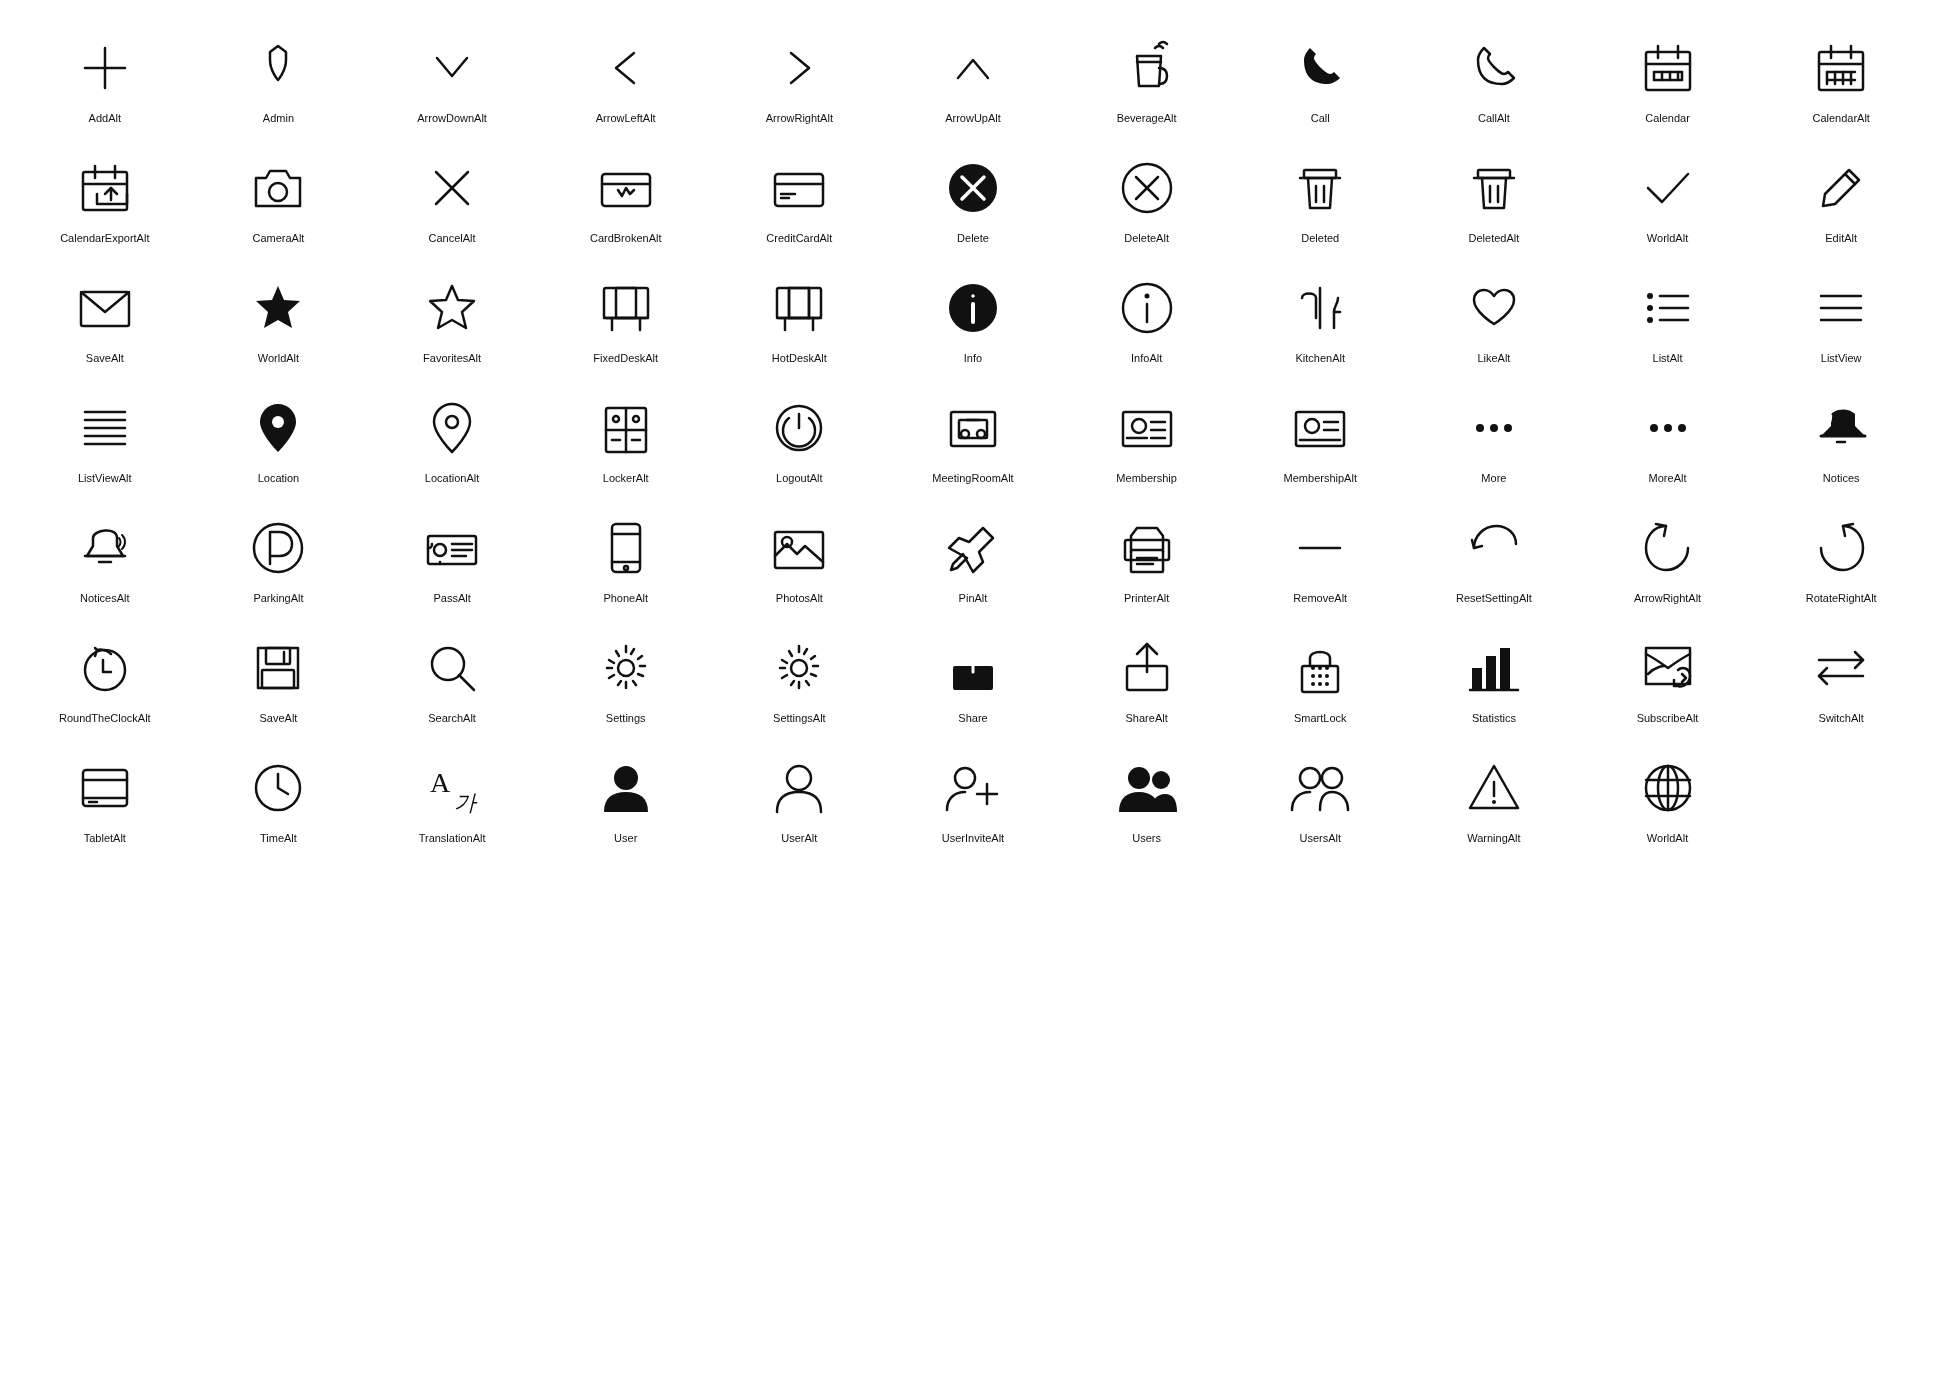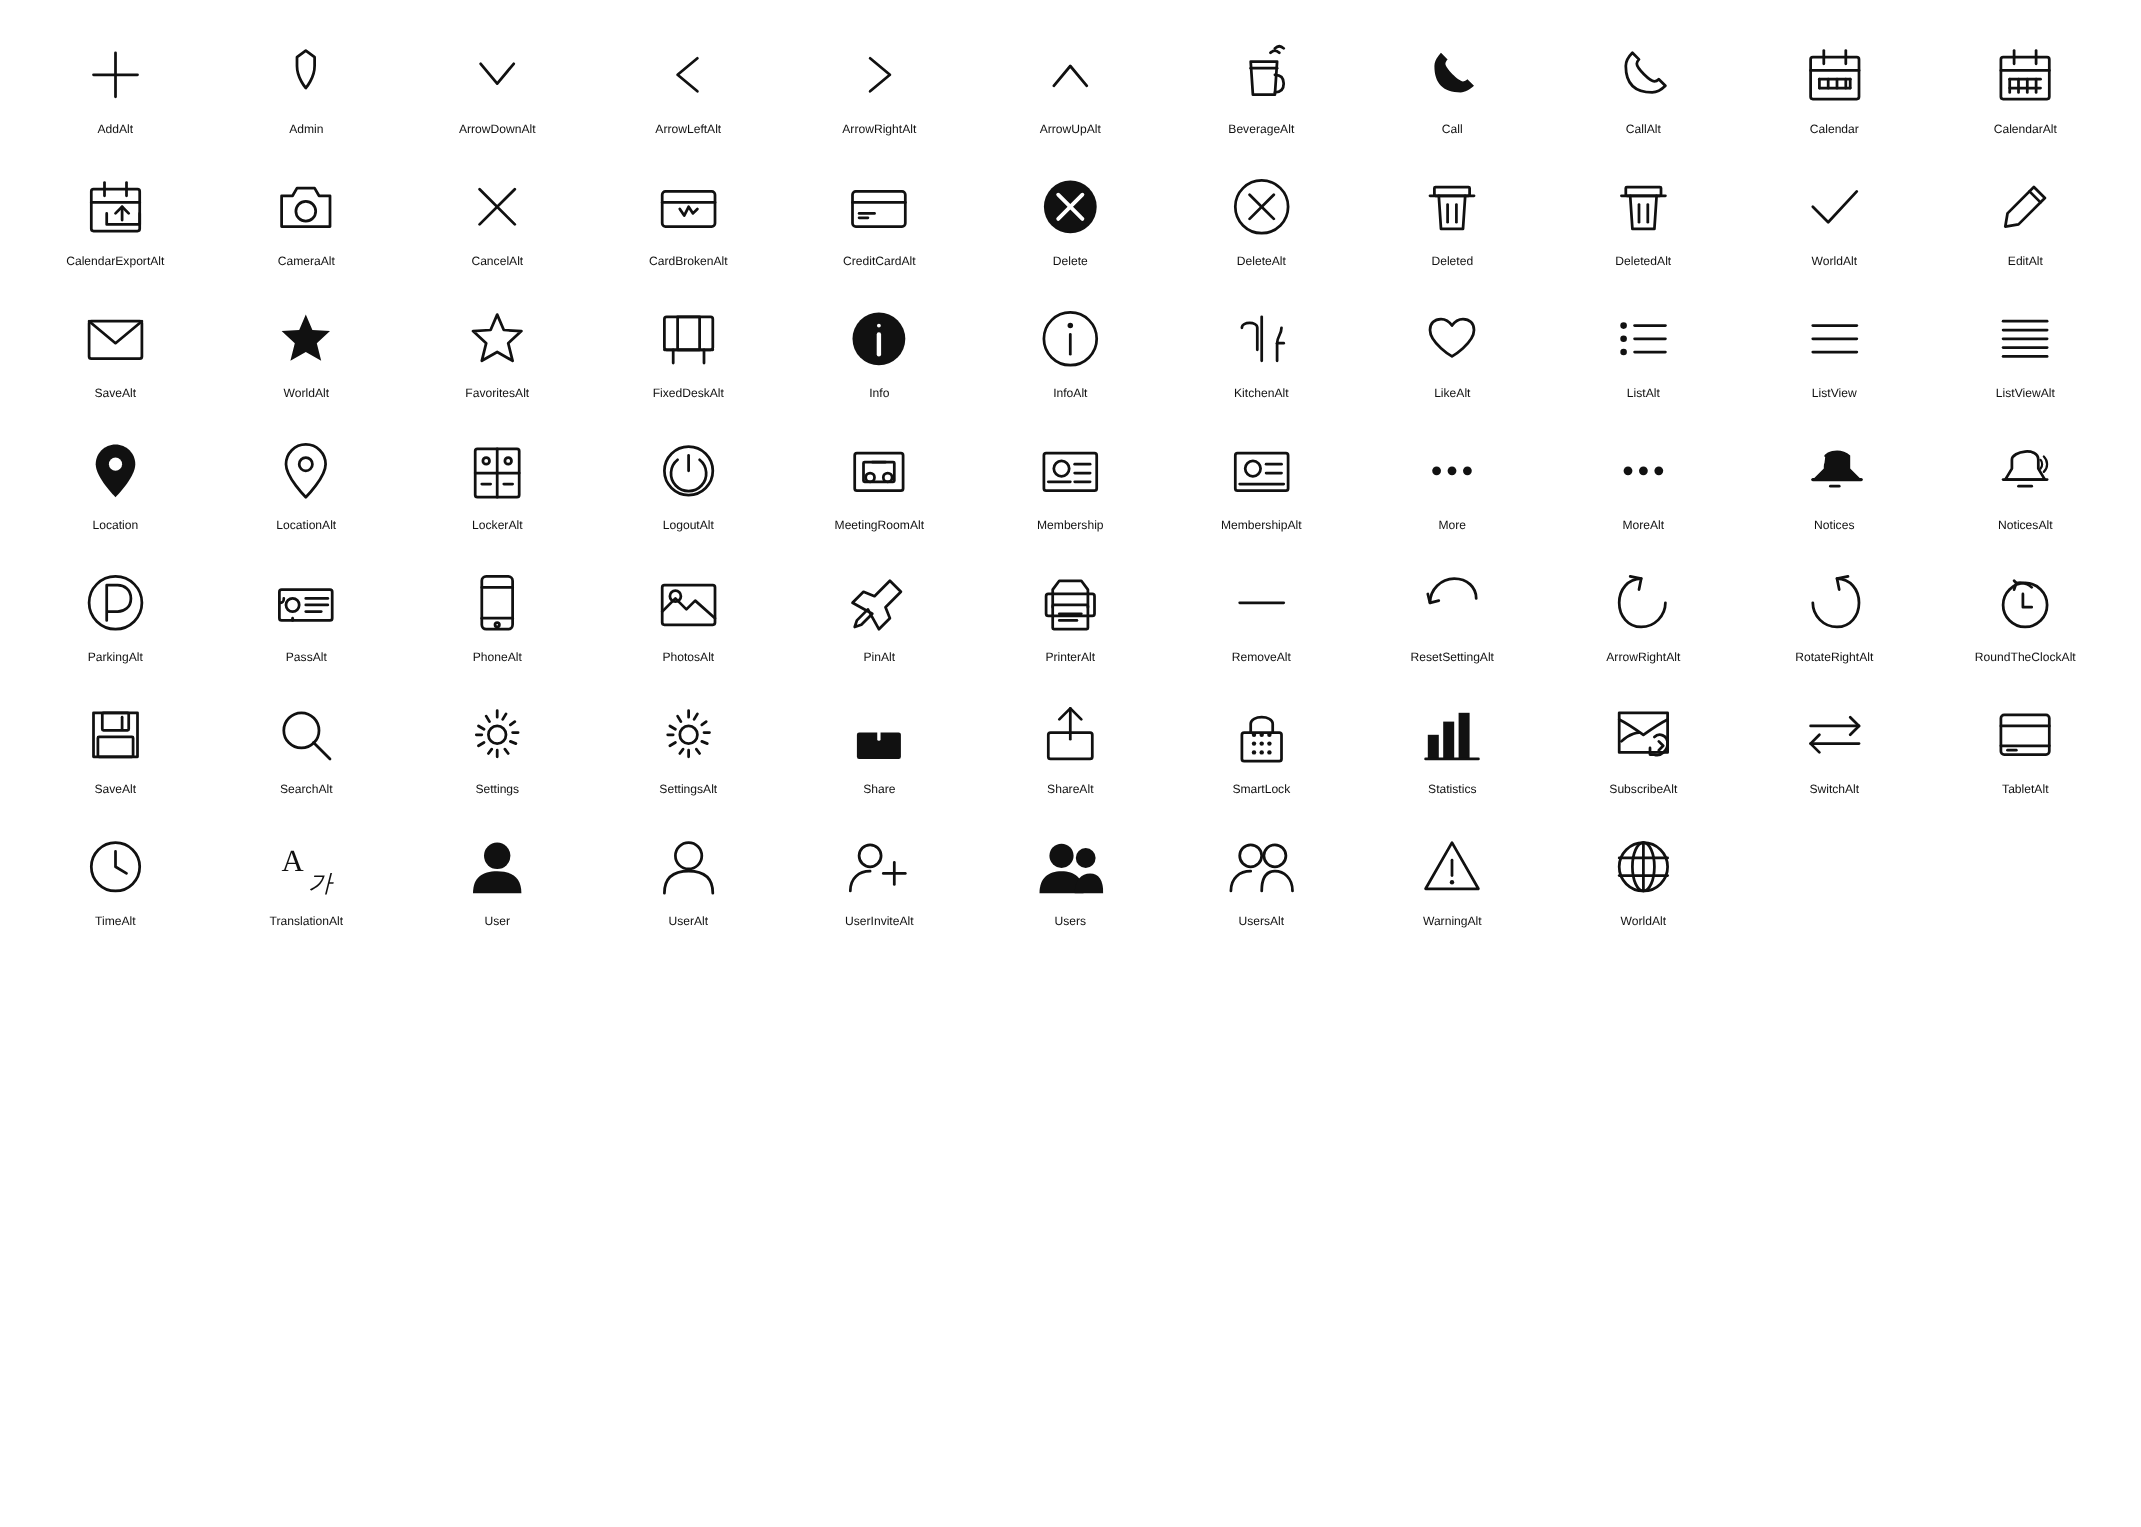--- a/index.html
+++ b/index.html
@@ -314,20 +314,34 @@
       <rect x="20" y="10" width="20" height="30"></rect>
       <line x1="8" y1="40" x2="52" y2="40"></line>
       <line x1="16" y1="40" x2="16" y2="52"></line>
       <line x1="44" y1="40" x2="44" y2="52"></line>
     </svg>
       </div>
     <span class="icon-label">FixedDeskAlt</span>
   </div>
   <div class="icon-cell">
     <div class="icon-svg">
+        <svg viewBox="0 0 60 60">
+      <rect x="8" y="10" width="44" height="30" rx="2"></rect>
+      <rect x="20" y="10" width="20" height="30"></rect>
+      <line x1="8" y1="40" x2="52" y2="40"></line>
+      <line x1="16" y1="40" x2="16" y2="52"></line>
+      <line x1="44" y1="40" x2="44" y2="52"></line>
+      <line x1="20" y1="10" x2="20" y2="40"></line>
+      <line x1="40" y1="10" x2="40" y2="40"></line>
+    </svg>
+      </div>
+    <span class="icon-label">HotDeskAlt</span>
+  </div>
+  <div class="icon-cell">
+    <div class="icon-svg">
       <svg viewBox="0 0 60 60">
         <circle cx="30" cy="30" r="24" fill="#111" stroke="none"></circle>
         <line x1="30" y1="26" x2="30" y2="44" stroke="#fff" stroke-width="4" stroke-linecap="round"></line>
         <circle cx="30" cy="18" r="3" fill="#fff"></circle>
       </svg>
     </div>
     <span class="icon-label">Info</span>
   </div>
   <div class="icon-cell">
     <div class="icon-svg">

